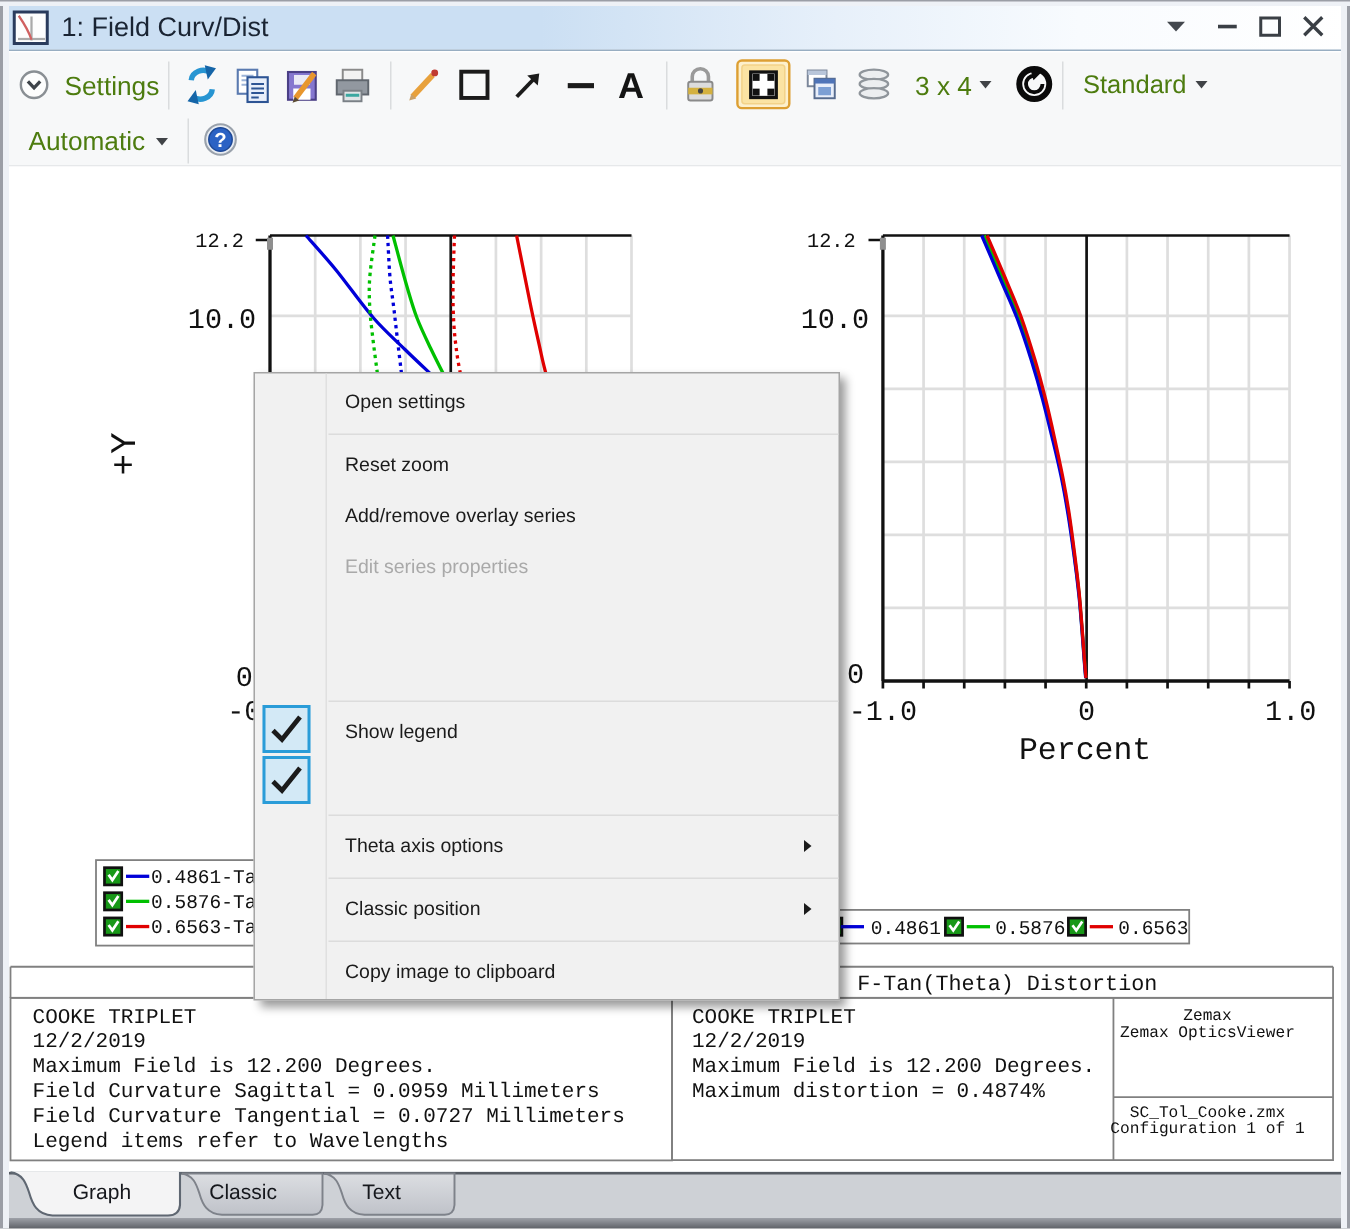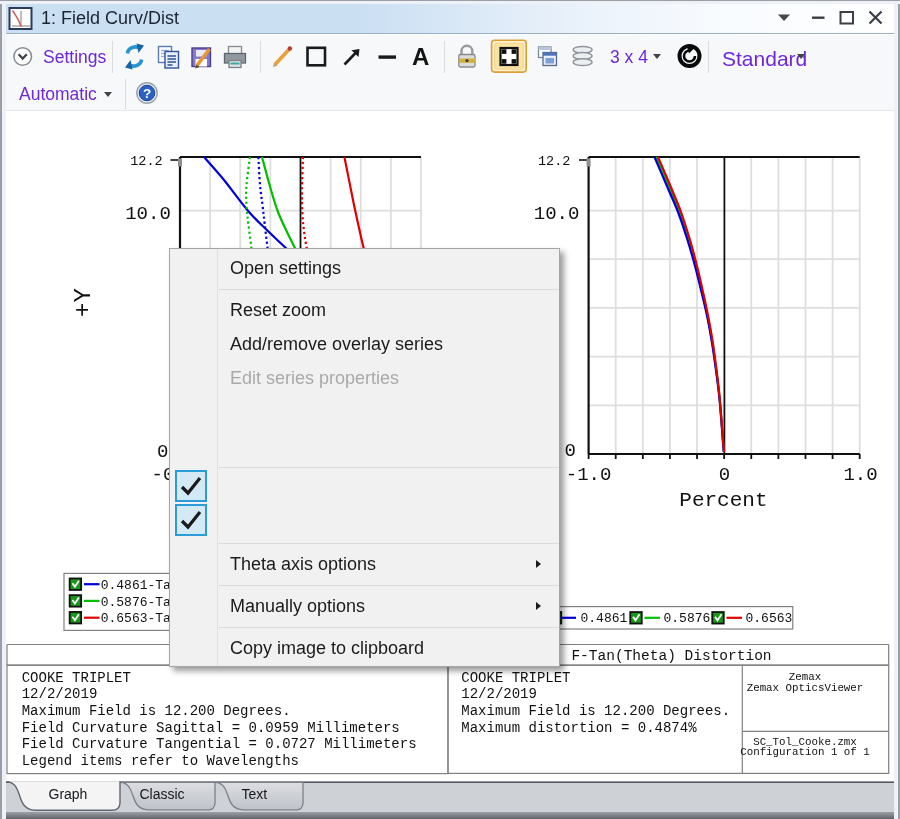--- a/index.html
+++ b/index.html
@@ -7,28 +7,28 @@
 
 #frameL{left:0;top:0;width:6px;height:819px;background:#eef1f6;border-left:2px solid #9b9ea6}
 #frameR{left:894px;top:0;width:6px;height:819px;background:#eef1f6;border-right:2px solid #9b9ea6}
 #frameT{left:0;top:0;width:900px;height:4px;background:#eef1f6;border-top:1px solid #9b9ea6}
 
 #titlebar{left:2px;top:3px;width:896px;height:31px;background:linear-gradient(to right,#cbdff3 0%,#cbdff3 40%,#e7f0fa 62%,#f8fbfe 80%,#ffffff 100%);border-bottom:1px solid #98aec2}
 #title-text{left:41px;top:8px;font-size:18px;color:#1a2433}
 
 #toolbar{left:2px;top:35px;width:896px;height:76px;background:#f7f8f9;border-bottom:1px solid #e6e8ea}
 .tsep{position:absolute;width:1px;background:#dadcde}
-.tbtext{position:absolute;font-size:17.5px;color:#6d28d9}
+.tbtext{position:absolute;font-size:17.5px;color:#4d7c0f}
 .ddarrow{position:absolute;width:0;height:0;border-left:4.5px solid transparent;border-right:4.5px solid transparent;border-top:5px solid #404347}
 
 #content{left:6px;top:111px;width:888px;height:664px;background:#fff}
 
 #menu{left:169px;top:248px;width:391px;height:419px;background:#f1f1f1;border:1px solid #a5a5a5;box-shadow:4px 4px 6px rgba(0,0,0,0.4)}
 #menu .gut{position:absolute;left:47px;top:0;width:1px;height:417px;background:#e0e0e0}
-.mi{position:absolute;left:60px;font-size:18px;color:#1b1b1b;height:34px;line-height:34px}
+.mi{position:absolute;left:60px;font-size:13px;color:#1b1b1b;height:34px;line-height:34px}
 .mi.dis{color:#a9a9a9}
 .msep{position:absolute;left:49px;width:340px;height:1px;background:#dcdcdc}
 .marr{position:absolute;left:366px;width:0;height:0;border-top:4.5px solid transparent;border-bottom:4.5px solid transparent;border-left:5px solid #1b1b1b}
 .mchk{position:absolute;left:4.5px;width:32px;height:32px;background:#d3e9f6;border:2px solid #2a9cd8}
 
 #tabbar{left:2px;top:781px;width:896px;height:31px;background:#ced1d6}
 #bottomstrip{left:2px;top:812px;width:896px;height:7px;background:linear-gradient(#9ea1a8,#5f6268)}
 .tabtxt{position:absolute;top:6px;font-size:14px;color:#15171c}
 </style></head>
 <body>
@@ -98,21 +98,21 @@
 <circle cx="689.5" cy="21" r="10" fill="none" stroke="#0a0a0a" stroke-width="4"></circle>
 <path d="M689.5,15.5 A5.5,5.5 0 1 0 695,21" fill="none" stroke="#0a0a0a" stroke-width="2.6"></path>
 <polygon points="687,11.5 694.5,13 689,18.5" fill="#0a0a0a"></polygon>
 <circle cx="147" cy="58" r="10.2" fill="#e8ecf2" stroke="#9aa2ac" stroke-width="1.4"></circle>
 <circle cx="147" cy="58" r="7.8" fill="#2b62c4" stroke="#1d4896" stroke-width="1"></circle>
 <text x="147" y="63" font-family="Liberation Sans, sans-serif" font-size="13.5" font-weight="bold" fill="#fff" text-anchor="middle">?</text>
     </svg>
   <div class="tbtext" style="left:43px;top:47px">Settings</div>
   <div class="tbtext" style="left:610px;top:47px">3 x 4</div>
   <div class="ddarrow" style="left:653px;top:54px"></div>
-  <div class="tbtext" style="left:722px;top:47px;font-size:21px">Standard</div>
+  <div class="tbtext" style="left:722px;top:47px;font-size:17px">Standard</div>
   <div class="ddarrow" style="left:797px;top:54px"></div>
   <div class="tbtext" style="left:19px;top:84px">Automatic</div>
   <div class="ddarrow" style="left:104px;top:92px"></div>
   <div class="tsep" style="left:112px;top:41px;height:32px"></div>
   <div class="tsep" style="left:260px;top:41px;height:32px"></div>
   <div class="tsep" style="left:444px;top:41px;height:32px"></div>
   <div class="tsep" style="left:708px;top:41px;height:32px"></div>
   <div class="tsep" style="left:125px;top:79px;height:30px"></div>
 
   <div class="abs" id="content"></div>
@@ -245,25 +245,26 @@
 </svg>
 
   <div class="abs" id="menu">
     <div class="gut"></div>
     <div class="mi" style="top:2px">Open settings</div>
     <div class="msep" style="top:40px"></div>
     <div class="mi" style="top:44px">Reset zoom</div>
     <div class="mi dis" style="top:112px">Edit series properties</div>
     <div class="mi" style="top:78px">Add/remove overlay series</div>
     <div class="msep" style="top:218px"></div>
+    <div class="mi" style="top:222px">Show legend</div>
     <div class="msep" style="top:294px"></div>
     <div class="mi" style="top:298px">Theta axis options</div>
     <div class="marr" style="top:310.5px"></div>
     <div class="msep" style="top:336px"></div>
-    <div class="mi" style="top:340px">Manually options</div>
+    <div class="mi" style="top:340px">Classic position</div>
     <div class="marr" style="top:352.5px"></div>
     <div class="msep" style="top:378px"></div>
     <div class="mi" style="top:382px">Copy image to clipboard</div>
     <div class="mchk" style="top:221px"></div>
     <div class="mchk" style="top:255px"></div>
     <svg class="abs" style="left:9px;top:226px" width="24" height="22">
         <path d="M3,12 L9,18 L21,3" fill="none" stroke="#1b1b1b" stroke-width="3.2"></path>
       </svg>
     <svg class="abs" style="left:9px;top:260px" width="24" height="22">
         <path d="M3,12 L9,18 L21,3" fill="none" stroke="#1b1b1b" stroke-width="3.2"></path>

